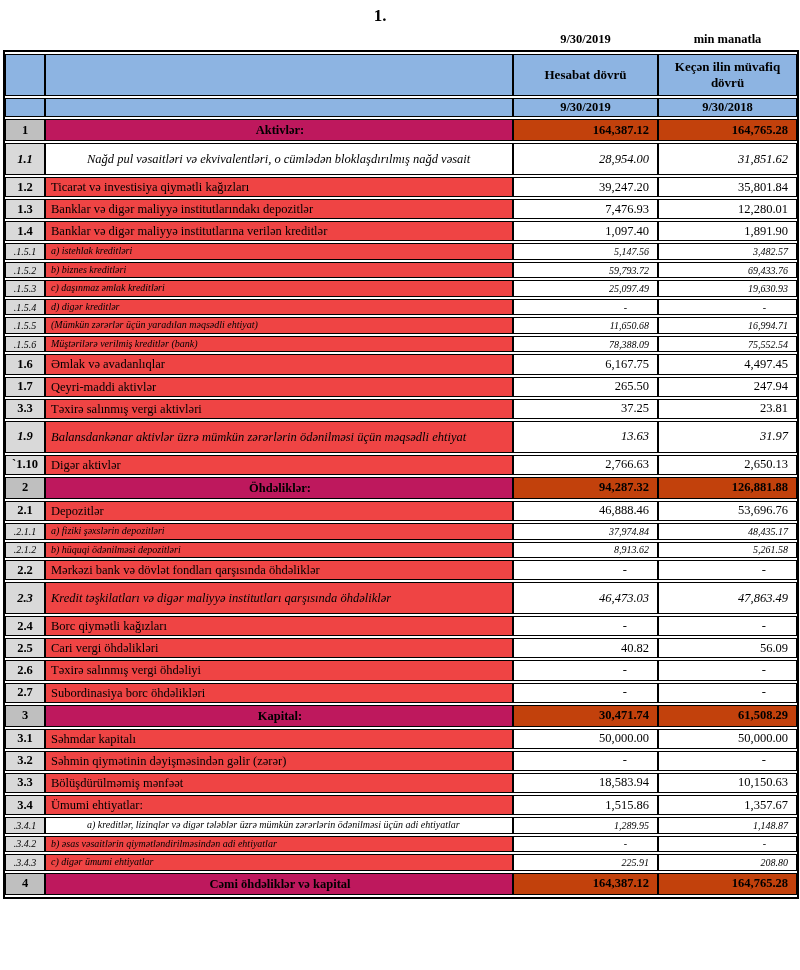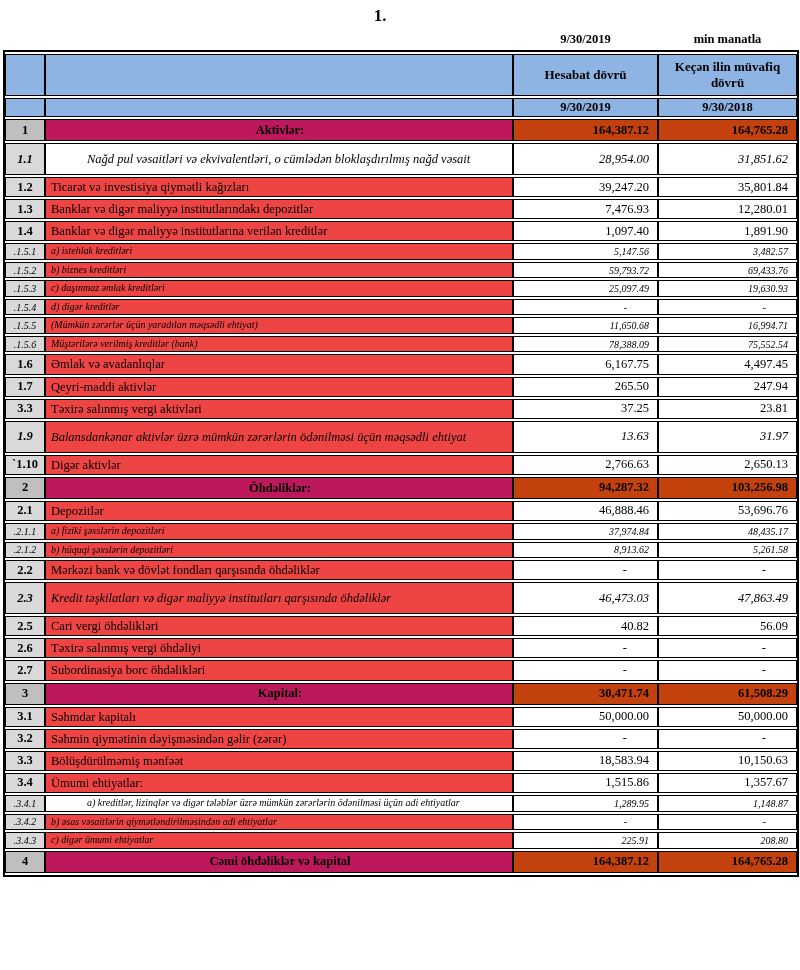--- a/index.html
+++ b/index.html
@@ -175,53 +175,59 @@
         <tr class="r-normal">
           <td class="numcell">`1.10</td>
           <td class="labelcell">Digər aktivlər</td>
           <td class="valcell">2,766.63</td>
           <td class="valcell">2,650.13</td>
         </tr>
         <tr class="r-section">
           <td class="numcell">2</td>
           <td class="labelcell">Öhdəliklər:</td>
           <td class="valcell">94,287.32</td>
-          <td class="valcell">103,256.98</td>
+          <td class="valcell">126,881.88</td>
         </tr>
         <tr class="r-normal">
           <td class="numcell">2.1</td>
           <td class="labelcell">Depozitlər</td>
           <td class="valcell">46,888.46</td>
           <td class="valcell">53,696.76</td>
         </tr>
         <tr class="r-sub">
           <td class="numcell">.2.1.1</td>
           <td class="labelcell">a) fiziki şəxslərin depozitləri</td>
           <td class="valcell">37,974.84</td>
           <td class="valcell">48,435.17</td>
         </tr>
         <tr class="r-sub">
           <td class="numcell">.2.1.2</td>
-          <td class="labelcell">b) hüquqi şəxslərin depozitləri</td>
+          <td class="labelcell">b) hüquqi ödənilməsi depozitləri</td>
           <td class="valcell">8,913.62</td>
           <td class="valcell">5,261.58</td>
         </tr>
         <tr class="r-normal">
           <td class="numcell">2.2</td>
           <td class="labelcell">Mərkəzi bank və dövlət fondları qarşısında öhdəliklər</td>
           <td class="valcell dash">-</td>
           <td class="valcell dash">-</td>
         </tr>
         <tr class="r-tall">
           <td class="numcell">2.3</td>
           <td class="labelcell">Kredit təşkilatları və digər maliyyə institutları qarşısında öhdəliklər</td>
           <td class="valcell">46,473.03</td>
           <td class="valcell">47,863.49</td>
         </tr>
         <tr class="r-normal">
+          <td class="numcell">2.4</td>
+          <td class="labelcell">Borc qiymətli kağızları</td>
+          <td class="valcell dash">-</td>
+          <td class="valcell dash">-</td>
+        </tr>
+        <tr class="r-normal">
           <td class="numcell">2.5</td>
           <td class="labelcell">Cari vergi öhdəlikləri</td>
           <td class="valcell">40.82</td>
           <td class="valcell">56.09</td>
         </tr>
         <tr class="r-normal">
           <td class="numcell">2.6</td>
           <td class="labelcell">Təxirə salınmış vergi öhdəliyi</td>
           <td class="valcell dash">-</td>
           <td class="valcell dash">-</td>

